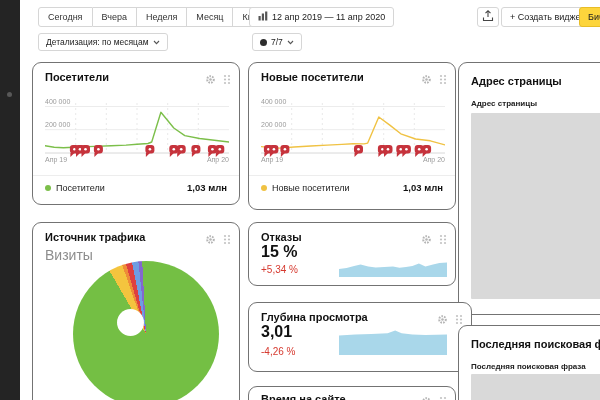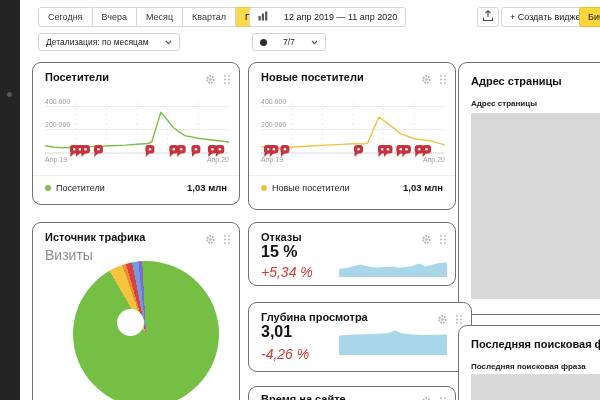--- a/index.html
+++ b/index.html
@@ -5,21 +5,21 @@
   * { box-sizing: border-box; margin: 0; padding: 0; }
   html,body { width:600px; height:400px; }
   body { font-family: "Liberation Sans", sans-serif; background:#fff; }
   .screen { position:relative; width:600px; height:400px; overflow:hidden; background:#fff; }
 
   
   .sidebar { position:absolute; left:0; top:0; width:20px; height:400px; background:#242424; }
   .sb-dot { position:absolute; left:7px; top:92px; width:5px; height:5px; border-radius:50%; background:#585858; }
 
   
-  .btn { position:absolute; display:inline-flex; align-items:center; gap:16px; height:20px;
+  .btn { position:absolute; display:inline-flex; align-items:center; gap:4px; height:20px;
          padding:0 8px; background:#fff; border:1px solid #d6d6d6; border-radius:3px;
          font-size:9px; color:#222; font-family:inherit; white-space:nowrap; cursor:pointer; }
   .btn.yellow { background:#fdd53c; border-color:#e8bd27; }
   .seg { position:absolute; left:38px; top:7px; display:flex; }
   .seg-btn { height:20px; padding:0 9px; font-size:9px; background:#fff; border:1px solid #d6d6d6;
              border-left-width:0; color:#333; font-family:inherit; cursor:pointer; white-space:nowrap; }
   .seg-btn:first-child { border-left-width:1px; border-radius:3px 0 0 3px; }
   .seg-btn:last-child { border-radius:0 3px 3px 0; }
   .seg-btn.active { background:#fed84d; border-color:#eec83d; color:#000; }
   .date-btn { left:249px; top:7px; }
@@ -57,21 +57,21 @@
   .xtick.left { left:0; } .xtick.right { right:0; }
   .card-divider { position:absolute; left:0; right:0; top:112px; border-top:1px solid #ededed; }
   .legend-row { position:absolute; left:12px; right:12px; top:119px; display:flex; align-items:center; gap:5px; font-size:9px; color:#222; }
   .dot { width:6px; height:6px; border-radius:50%; flex:0 0 auto; }
   .legend-value { margin-left:auto; font-weight:700; font-size:9.5px; color:#111; }
 
   .donut { position:absolute; left:40px; top:38px; width:146px; height:146px; border-radius:50%; }
   .donut-hole { position:absolute; left:44px; top:48px; width:27px; height:27px; border-radius:50%; background:#fff; }
 
   .big-value { position:absolute; left:12px; top:20px; font-size:16px; font-weight:700; color:#111; }
-  .delta { position:absolute; left:12px; font-size:14px; color:#d6392f;font-style:italic; }
+  .delta { position:absolute; left:12px; font-size:10px; color:#d6392f; }
   #bounces-delta { top:41px; } #depth-delta { top:43px; }
   .spark { position:absolute; }
   #bounces-spark { left:90px; top:34px; width:108px; height:20px; }
   #depth-spark { left:90px; top:24px; width:108px; height:28px; }
 
   .field-label { position:absolute; left:12px; font-size:8px; font-weight:700; color:#222; }
   .placeholder { position:absolute; background:#d9d9d9; border-radius:1px; }
   #pa-label { top:36px; } #pa-box { left:12px; top:50px; width:180px; height:186px; }
   #ls-label { top:36px; } #ls-box { left:12px; top:48px; width:180px; height:42px; }
   #ls-title { top:12px; } #pa-title-row { top:12px; }
@@ -81,20 +81,21 @@
 
 <div class="screen">
 
   <div class="sidebar">
     <div class="sb-dot"></div>
   </div>
 
   <div class="seg">
     <button class="seg-btn">Сегодня</button>
     <button class="seg-btn">Вчера</button>
+    <button class="seg-btn">Неделя</button>
     <button class="seg-btn">Месяц</button>
     <button class="seg-btn">Квартал</button>
     <button class="seg-btn active">Год</button>
   </div>
 
   <button class="btn date-btn">
     <span><svg width="10" height="10" viewBox="0 0 10 10" fill="#555">
           <rect x="0.5" y="5" width="2.2" height="4.5"></rect>
           <rect x="3.8" y="2.5" width="2.2" height="7"></rect>
           <rect x="7.1" y="0.5" width="2.2" height="9"></rect>

